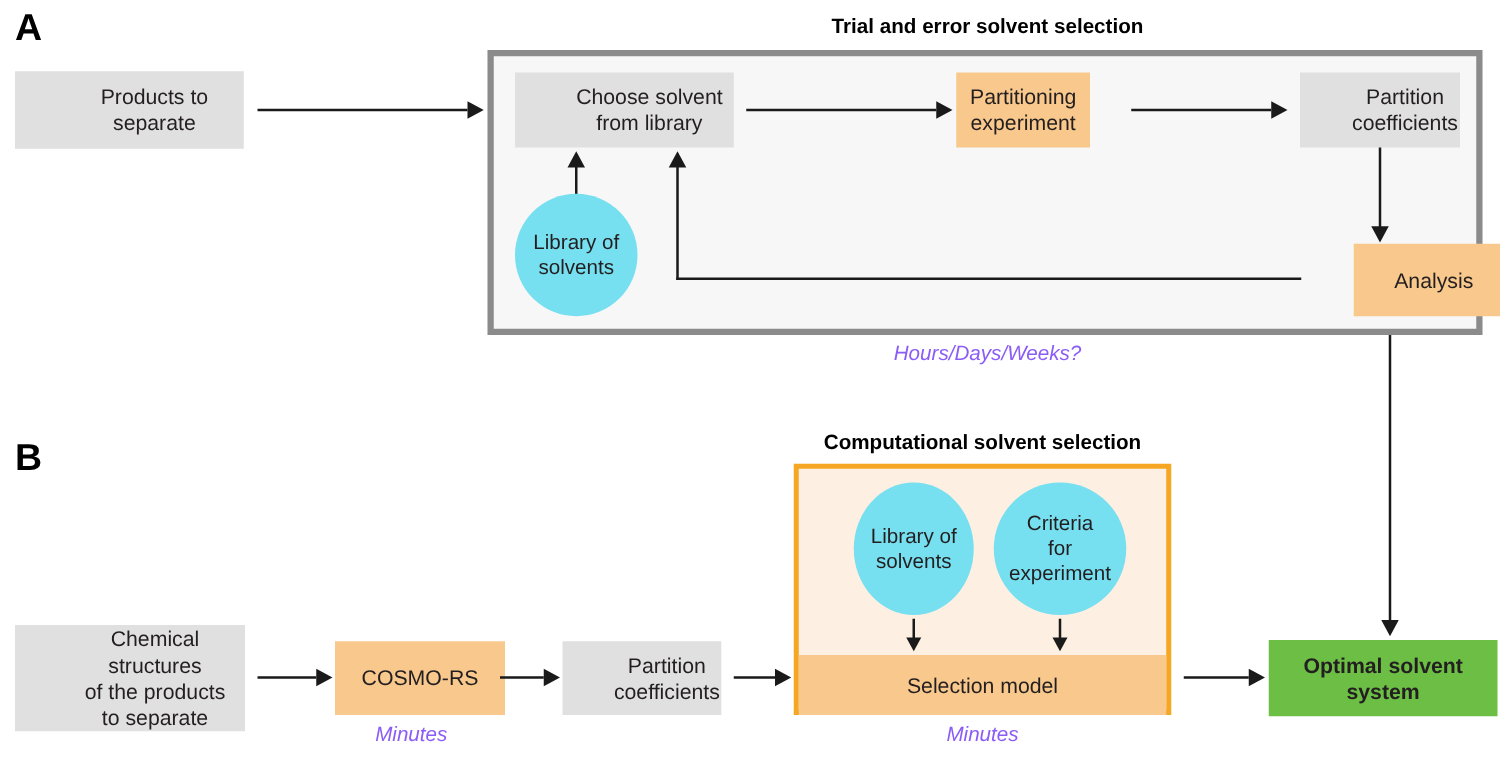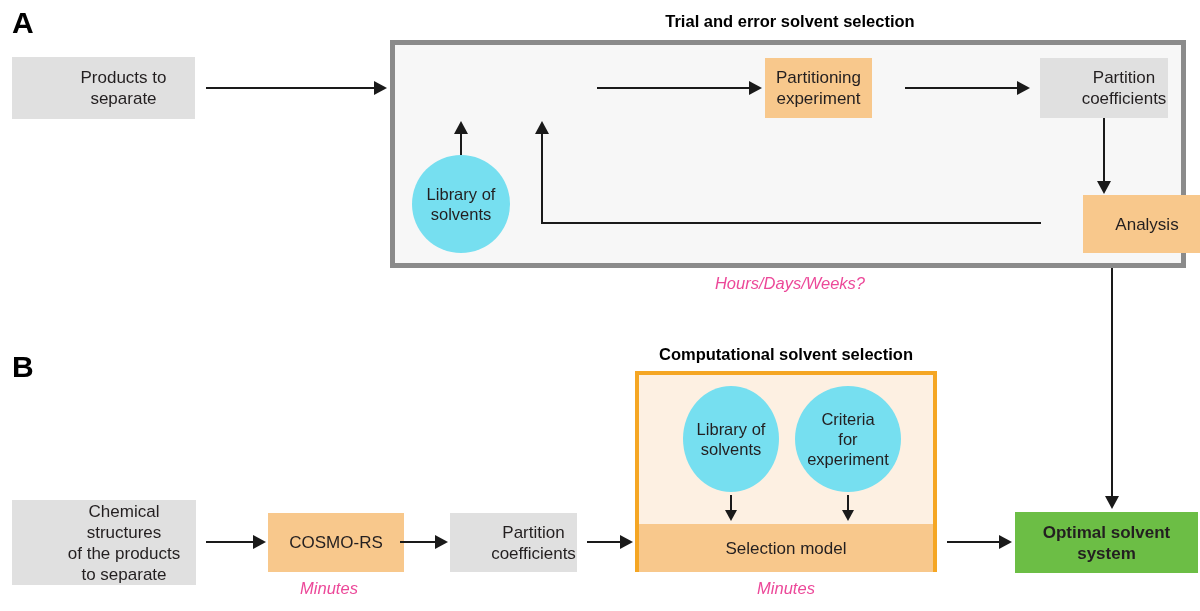--- a/index.html
+++ b/index.html
@@ -78,21 +78,21 @@
   }
   .sel-band {
     background: #f8c88c;
   }
 
   
   .caption {
     font-style: italic;
     font-size: 16.5px;
     line-height: 20px;
-    color: #ec4899;
+    color: #8b5cf6;
     text-align: center;
     white-space: nowrap;
   }
 
   
   .hline { background: #1a1a1a; height: 2px; }
   .vline { background: #1a1a1a; width: 2px; }
 
   .arrow-right {
     width: 0; height: 0;
@@ -128,20 +128,22 @@
   <div class="abs section-title" style="left:645px; top:12px; width:290px;">Trial and error solvent selection</div>
 
   <div class="abs node gray" style="left:12px; top:57px; width:183px; height:62px;">Products to
 separate</div>
 
   <div class="abs hline" style="left:206px; top:87px; width:168px;"></div>
   <div class="abs arrow-right" style="left:374px; top:81px;"></div>
 
   <div class="abs frame-gray" style="left:390px; top:40px; width:796px; height:228px;"></div>
 
+  <div class="abs node gray" style="left:412px; top:58px; width:175px; height:60px;">Choose solvent
+from library</div>
 
   <div class="abs hline" style="left:597px; top:87px; width:152px;"></div>
   <div class="abs arrow-right" style="left:749px; top:81px;"></div>
 
   <div class="abs node orange" style="left:765px; top:58px; width:107px; height:60px;">Partitioning
 experiment</div>
 
   <div class="abs hline" style="left:905px; top:87px; width:112px;"></div>
   <div class="abs arrow-right" style="left:1017px; top:81px;"></div>
 

